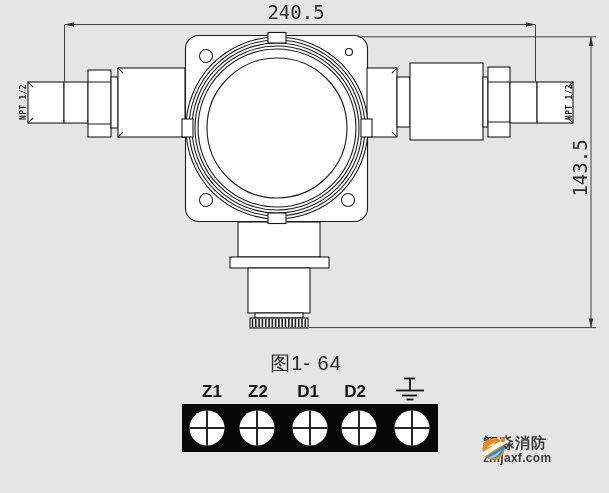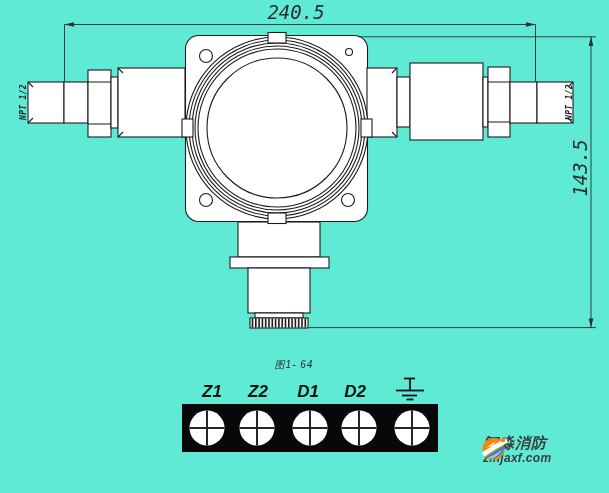--- a/index.html
+++ b/index.html
@@ -1,27 +1,26 @@
 <!DOCTYPE html>
 <html><head>
 <meta charset="utf-8">
 <style>
   html,body{margin:0;padding:0;background:#fff;}
   .canvas{
-    position:relative;width:609px;height:493px;background:#5eead4;
-    font-family:"Liberation Sans", sans-serif;overflow:hidden;font-style:italic;
+    position:relative;width:609px;height:493px;background:#e5e5e5;
+    font-family:"Liberation Sans", sans-serif;overflow:hidden;
   }
   svg{position:absolute;left:0;display:block;}
   .device-svg{top:0;}
   .terminal-svg{top:0;}
   .caption{
-    position:absolute;left:144px;width:300px;text-align:center;
-    font-size:10px;color:#2b2b2b;letter-spacing:1px;
+    position:absolute;left:156px;width:300px;text-align:center;
+    font-size:20px;color:#2b2b2b;letter-spacing:1px;
     font-family:"Liberation Sans", sans-serif;
-    margin-top:8px;
   }
   .cap-device{top:350px;}
   .cap-terminal{top:466px;}
   .watermark{
     position:absolute;left:481px;top:435px;display:flex;align-items:flex-start;
   }
   .wm-icon{width:27px;height:27px;flex:0 0 auto;}
   .wm-text{margin-left:2px;line-height:1;}
   .wm-brand{font-size:15px;font-weight:bold;color:#3c3c3c;letter-spacing:1px;}
   .wm-site{font-size:12px;font-weight:bold;color:#3c3c3c;margin-top:2px;letter-spacing:0.3px;}

